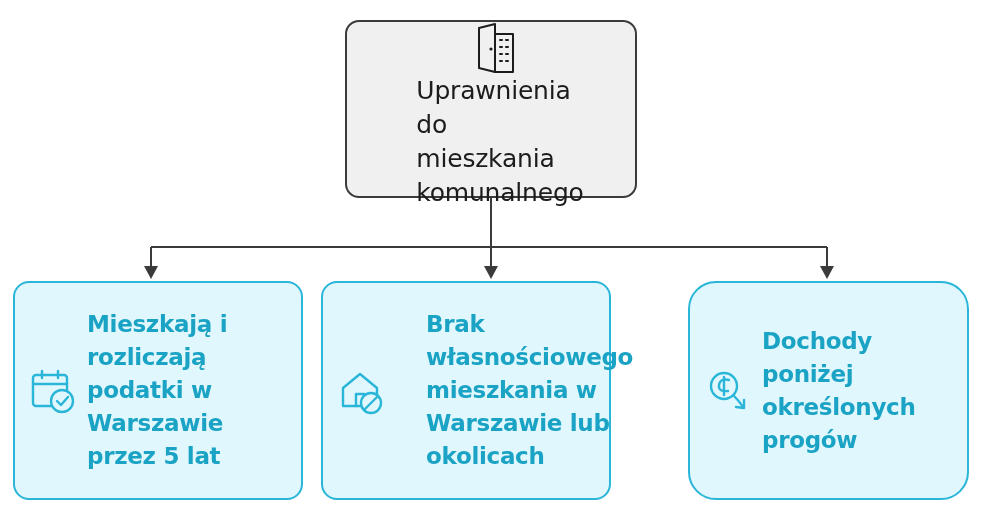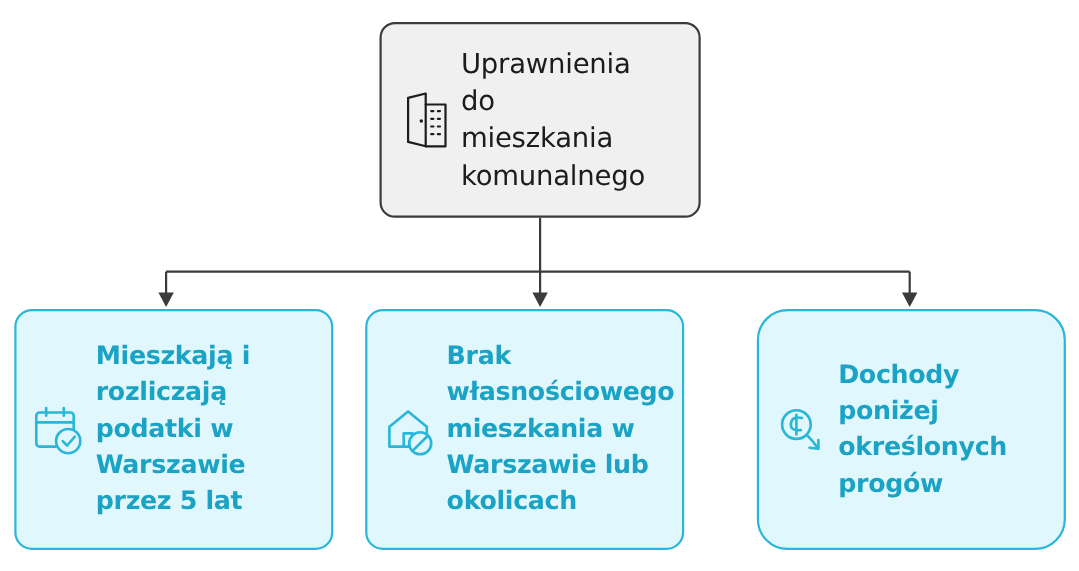--- a/index.html
+++ b/index.html
@@ -26,20 +26,21 @@
     top: 20px;
     width: 292px;
     height: 178px;
     background: #f0f0f0;
     border: 2px solid #3b3b3b;
     border-radius: 14px;
     box-sizing: border-box;
     display: flex;
     align-items: center;
     padding-left: 18px;
+    flex-direction: column;
   }
   .root-icon {
     flex: 0 0 auto;
     width: 46px;
     height: 52px;
     margin-right: 8px;
     display: block;
   }
   .root-label {
     font-size: 25px;
@@ -68,21 +69,21 @@
     height: 219px;
     background: #e0f7fd;
     border: 2px solid #29b6d8;
     border-radius: 16px;
     box-sizing: border-box;
     display: flex;
     align-items: center;
     padding-left: 14px;
   }
   .leaf-node.n0 { left: 13px; }
-  .leaf-node.n1 { left: 332px; }
+  .leaf-node.n1 { left: 321px; gap: 31px; }
   .leaf-node.n2 { left: 688px; width: 281px; border-radius: 28px; }
 
   .leaf-icon {
     flex: 0 0 auto;
     width: 50px;
     height: 50px;
     margin-right: 8px;
     display: block;
   }
   .leaf-label {

